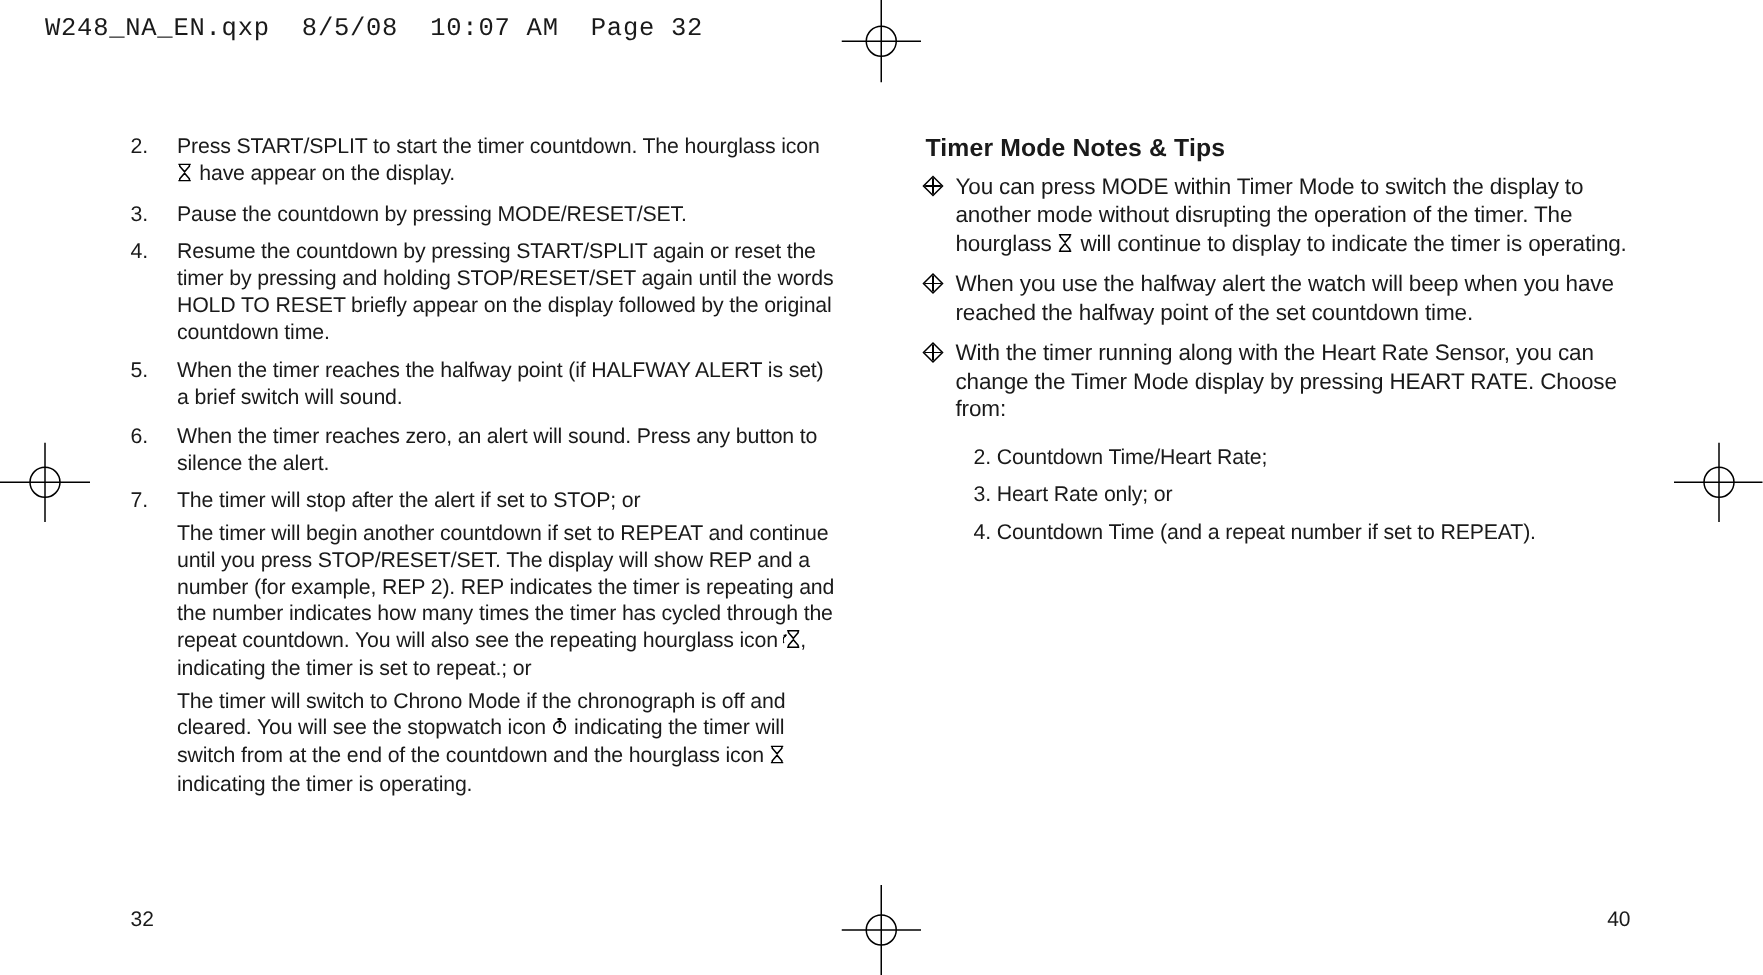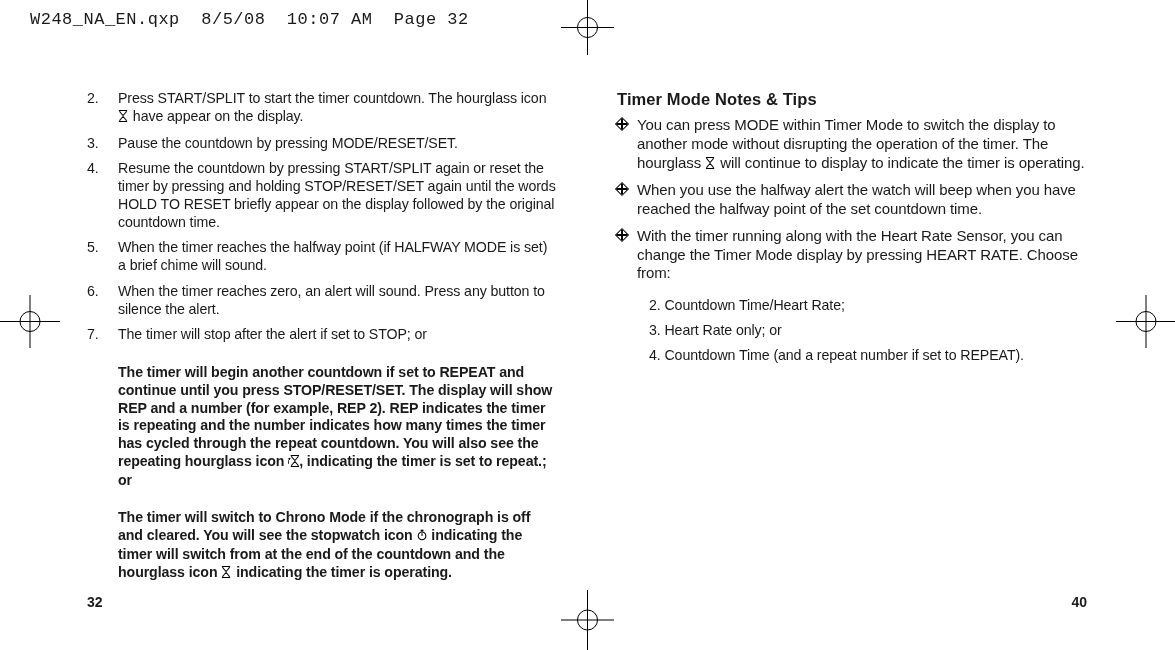--- a/index.html
+++ b/index.html
@@ -43,21 +43,21 @@
   
   ol.steps{list-style:none;margin:0;padding:0;}
   ol.steps>li{
     display:flex;gap:9px;
     font-size:14.2px;line-height:1.25;
     margin:0 0 8px 0;
     letter-spacing:-.1px;
   }
   ol.steps>li .n{flex:0 0 22px;text-align:left;}
   ol.steps>li .t{flex:1;}
-  .sub{margin:20px 0 0 0;font-weight:bold;}
+  .sub{margin:4px 0 0 0;}
   .sub:first-child{margin-top:0;}
 
   
   .h{font-weight:700;font-size:16.5px;margin:0 0 7px 0;
      font-stretch:semi-condensed;letter-spacing:.1px;}
 
   
   ul.tips{list-style:none;margin:0;padding:0;}
   ul.tips>li{
     display:flex;gap:10px;
@@ -75,21 +75,21 @@
   }
   ul.tips>li .t{flex:1;}
   ol.nested{list-style:none;margin:6px 0 0 0;padding:0 0 0 32px;}
   ol.nested>li{font-size:14.2px;line-height:1.25;margin:0 0 7px 0;letter-spacing:-.1px;}
 
   
   .ic{display:inline-block;vertical-align:-1px;}
   .ic svg{width:11px;height:12px;}
 
   
-  .pn{position:absolute;bottom:40px;font-weight:700;font-size:14px;margin-top:25px;}
+  .pn{position:absolute;bottom:30px;font-weight:400;font-size:14px;margin-top:25px;}
   .pn-left{left:87px;}
   .pn-right{right:88px;}
 </style>
 </head>
 <body>
 
 <div class="reg reg-top">
   <svg width="53" height="55" viewBox="0 0 53 55">
     <line x1="26.5" y1="0" x2="26.5" y2="55" stroke="#000" stroke-width="1"></line>
     <line x1="0" y1="27.5" x2="53" y2="27.5" stroke="#000" stroke-width="1"></line>
@@ -139,21 +139,21 @@
         </li>
         <li>
           <span class="n">4.</span>
           <div class="t">
             <div><span>Resume the countdown by pressing START/SPLIT again or reset the timer by pressing and holding STOP/RESET/SET again until the words HOLD TO RESET briefly appear on the display followed by the original countdown time.</span></div>
           </div>
         </li>
         <li>
           <span class="n">5.</span>
           <div class="t">
-            <div><span>When the timer reaches the halfway point (if HALFWAY MODE is set) a brief chime will sound.</span></div>
+            <div><span>When the timer reaches the halfway point (if HALFWAY ALERT is set) a brief switch will sound.</span></div>
           </div>
         </li>
         <li>
           <span class="n">6.</span>
           <div class="t">
             <div><span>When the timer reaches zero, an alert will sound. Press any button to silence the alert.</span></div>
           </div>
         </li>
         <li>
           <span class="n">7.</span>

